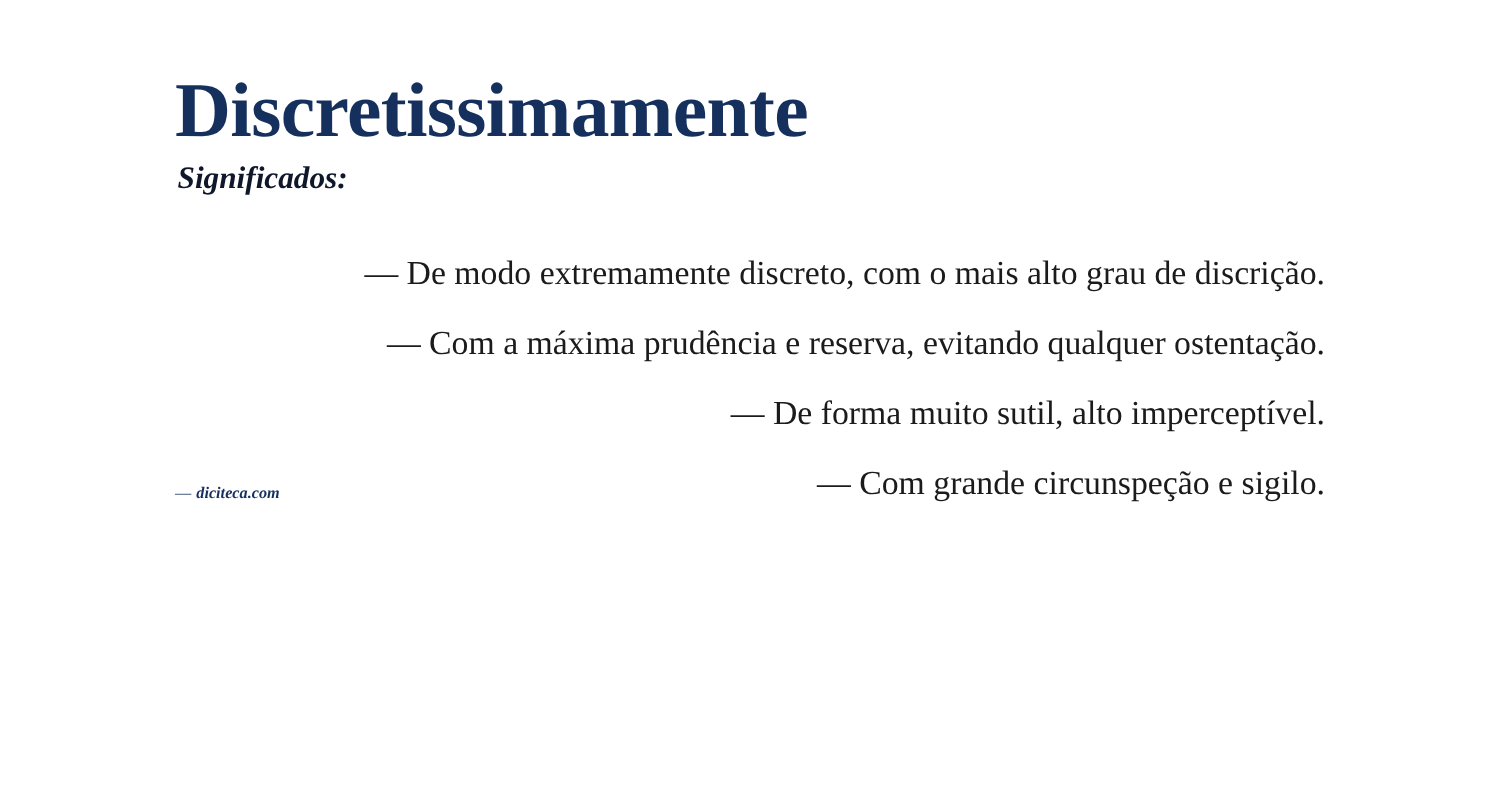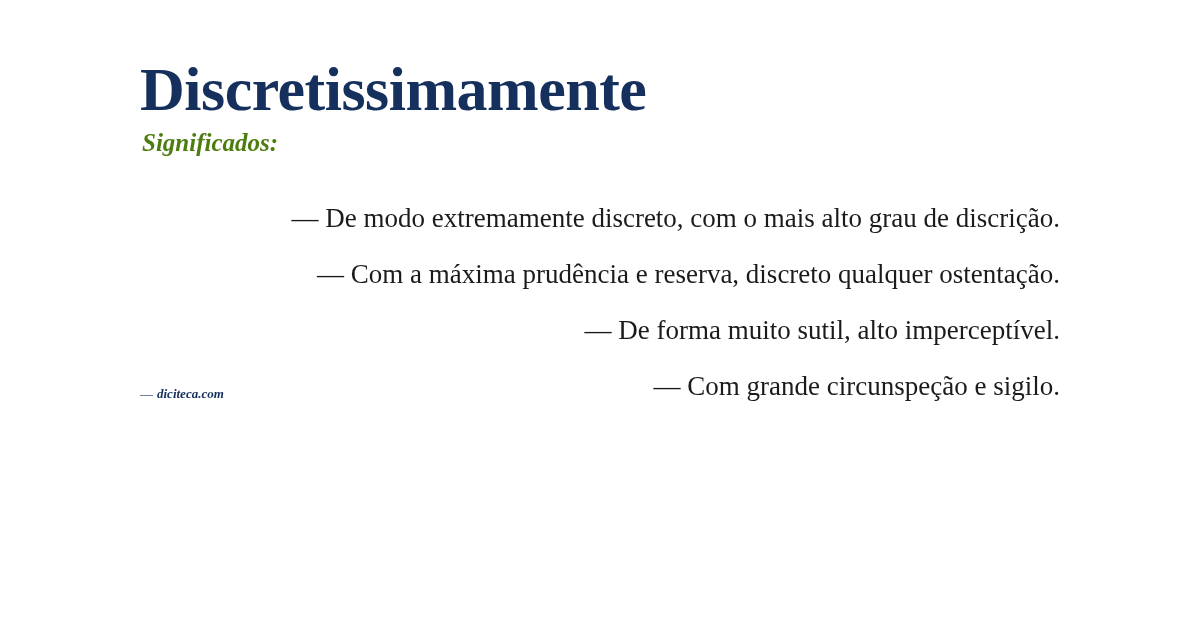--- a/index.html
+++ b/index.html
@@ -29,21 +29,21 @@
     color: #16305e;
     letter-spacing: -0.5px;
     margin: 0;
     padding: 0;
   }
   .subtitle {
     font-family: "Liberation Serif", "DejaVu Serif", serif;
     font-style: italic;
     font-weight: 700;
     font-size: 25px;
-    color: #4d7c0f;
+    color: #0f172a;
     margin: 6px 0 0 2px;
     padding: 0;
   }
   .meanings {
     margin: 44px 0 0 0;
     padding: 0;
     list-style: none;
   }
   .meaning-item {
     font-family: "Liberation Serif", "DejaVu Serif", serif;
@@ -86,21 +86,21 @@
 
   <div class="subtitle">Significados:</div>
 
   <ul class="meanings">
     <li class="meaning-item">
       <span class="dash">—</span>
       <span>De modo extremamente discreto, com o mais alto grau de discrição.</span>
     </li>
     <li class="meaning-item">
       <span class="dash">—</span>
-      <span>Com a máxima prudência e reserva, discreto qualquer ostentação.</span>
+      <span>Com a máxima prudência e reserva, evitando qualquer ostentação.</span>
     </li>
     <li class="meaning-item">
       <span class="dash">—</span>
       <span>De forma muito sutil, alto imperceptível.</span>
     </li>
     <li class="meaning-item">
       <span class="dash">—</span>
       <span>Com grande circunspeção e sigilo.</span>
     </li>
   </ul>

